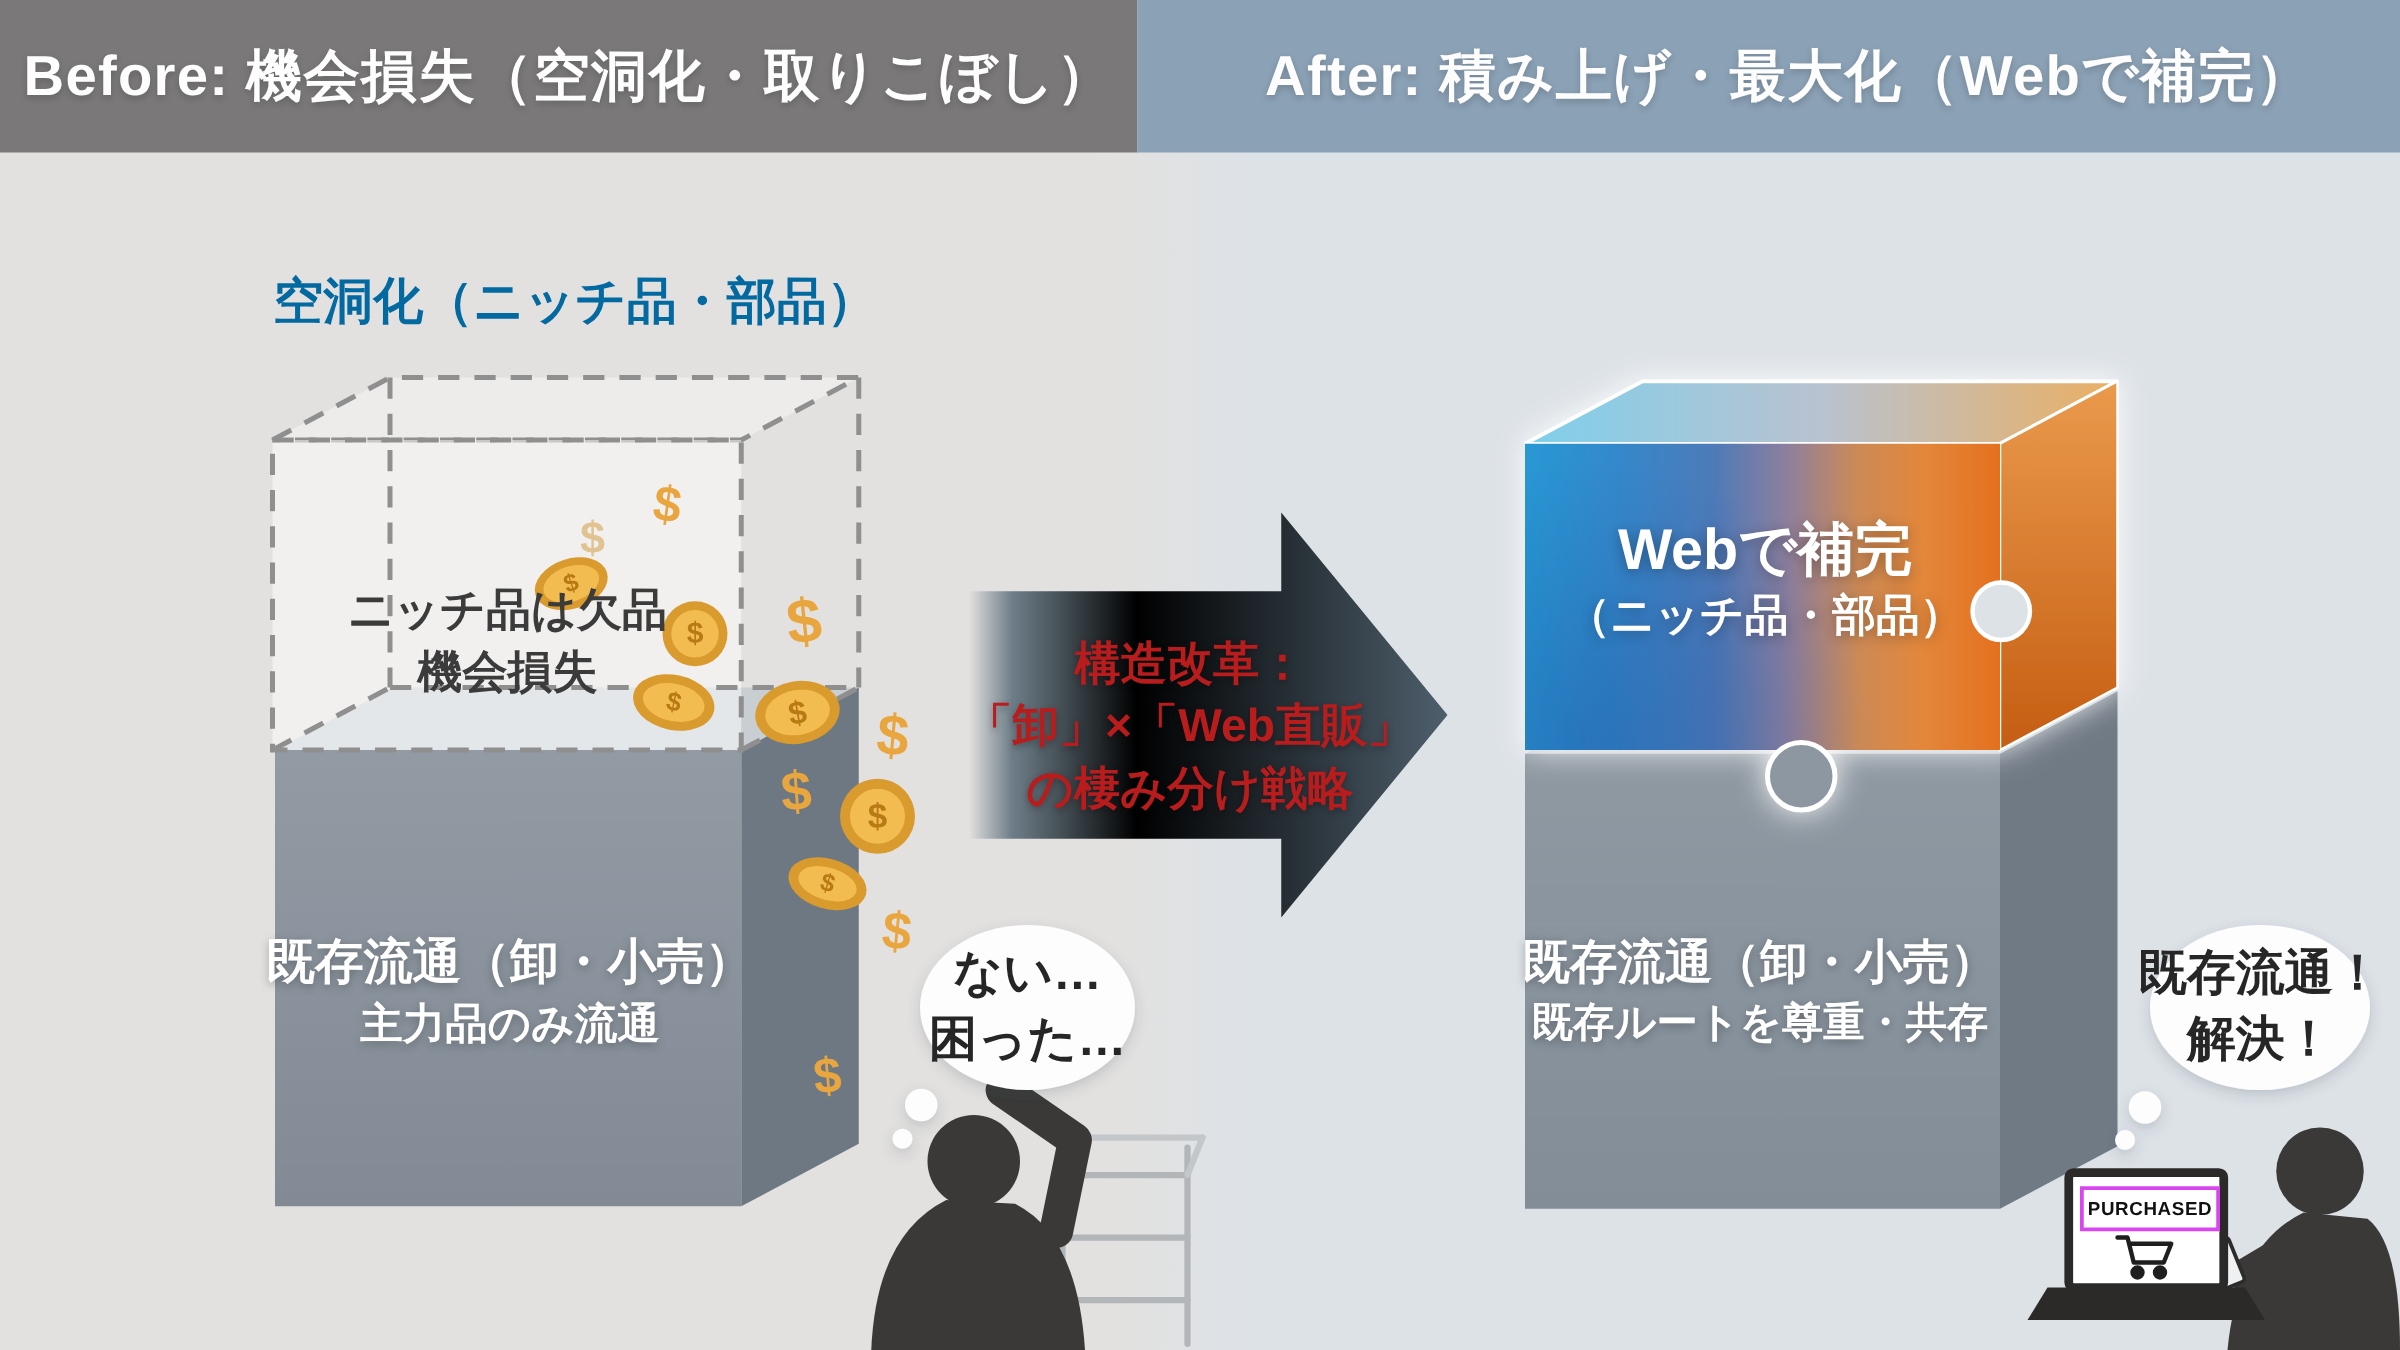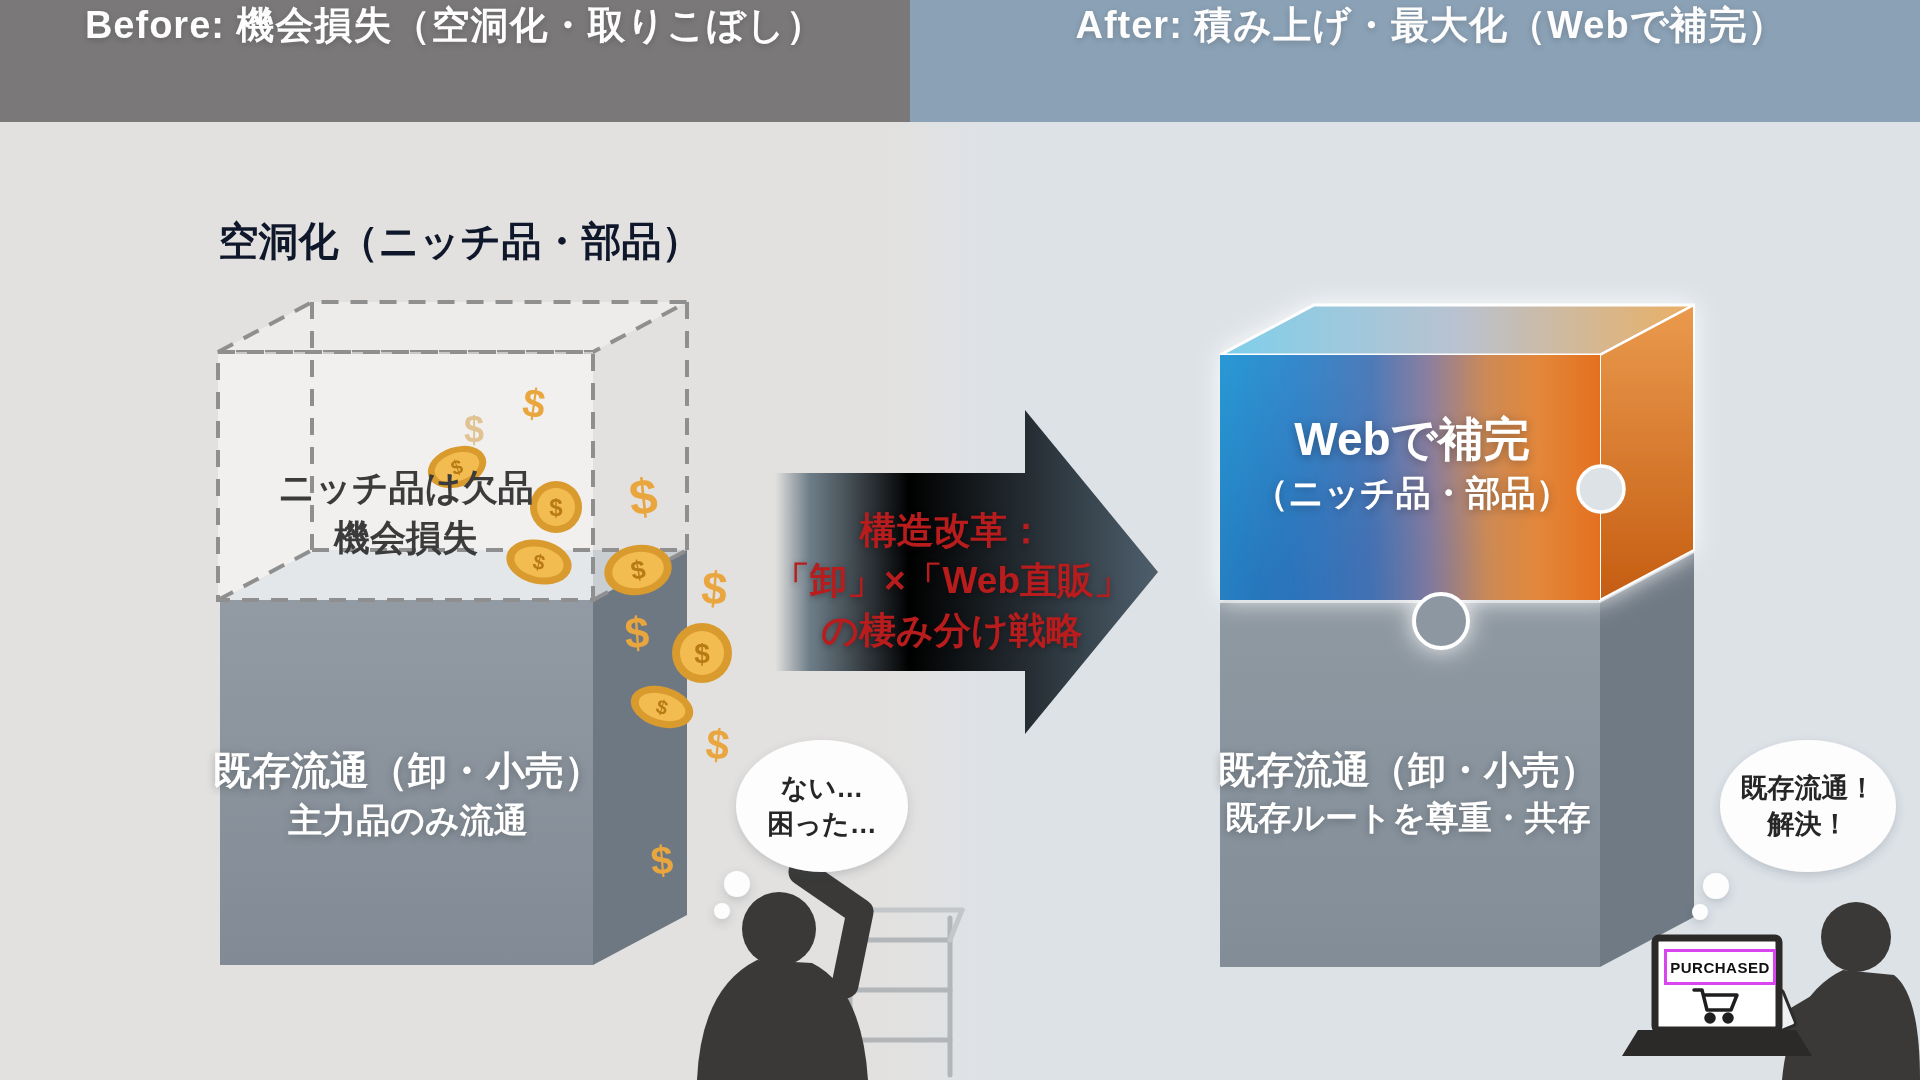--- a/index.html
+++ b/index.html
@@ -2,42 +2,42 @@
 <html><head>
 <meta charset="utf-8">
 <style>
   html,body{margin:0;padding:0;background:#ccc;}
   .stage{position:relative;width:1920px;height:1080px;overflow:hidden;
          font-family:"Liberation Sans","DejaVu Sans",sans-serif;}
   .bg-left{position:absolute;left:0;top:0;width:960px;height:1080px;background:#e3e1df;}
   .bg-right{position:absolute;left:960px;top:0;width:960px;height:1080px;background:#dde2e7;}
   .bg-blend{position:absolute;left:880px;top:0;width:120px;height:1080px;
             background:linear-gradient(90deg,#e3e1df,#dde2e7);}
-  .hdr{position:absolute;top:0;height:122px;display:flex;justify-content:center;
-       color:#fdfdfd;font-weight:bold;font-size:38px;letter-spacing:1px;
+  .hdr{position:absolute;top:0;height:122px;display:flex;align-items:center;justify-content:center;
+       color:#fdfdfd;font-weight:bold;font-size:45px;letter-spacing:1px;
        text-shadow:0 2px 6px rgba(0,0,0,.18);}
   .hdr-before{left:0;width:910px;background:#7a7878;}
   .hdr-after{left:910px;width:1010px;background:#8ba1b5;padding-left:16px;}
   svg.scene{position:absolute;left:0;top:0;width:1920px;height:1080px;}
   .txt{position:absolute;transform:translate(-50%,-50%);text-align:center;font-weight:bold;
        white-space:nowrap;z-index:5;}
-  .hollow-label{left:460px;top:241px;font-size:40px;color:#0f172a;}
+  .hollow-label{left:460px;top:241px;font-size:40px;color:#0369a1;}
   .hollow-text{left:406px;top:467px;font-size:36px;color:#3b3b3b;line-height:1.4;margin-top:46px;}
   .left-box-text{left:408px;top:794px;color:#ffffff;text-shadow:0 2px 8px rgba(0,0,0,.28);line-height:1.35;}
   .left-box-text .l1{display:block;font-size:39px;}
   .left-box-text .l2{display:block;font-size:34px;}
   .arrow-text{left:952px;top:581px;font-size:37px;color:#b91c1c;line-height:1.35;
               text-shadow:0 2px 6px rgba(0,0,0,.3);}
   .web-text{left:1412px;top:463px;color:#ffffff;text-shadow:0 2px 10px rgba(0,0,0,.3);line-height:1.3;}
   .web-text .l1{display:block;font-size:46px;}
   .web-text .l2{display:block;font-size:35px;}
   .right-box-text{left:1408px;top:793px;color:#ffffff;text-shadow:0 2px 8px rgba(0,0,0,.28);line-height:1.35;}
   .right-box-text .l1{display:block;font-size:38px;}
   .right-box-text .l2{display:block;font-size:33px;}
-  .bubble-txt{font-size:27px;color:#262626;line-height:1.35;}
+  .bubble-txt{font-size:39px;color:#262626;line-height:1.35;}
   .bubble-left-text{left:822px;top:806px;}
   .bubble-right-text{left:1808px;top:806px;}
   .purchased-box{position:absolute;left:1664px;top:949px;width:106px;height:30px;background:#ffffff;
                  border:3px solid #d946ef;display:flex;align-items:center;justify-content:center;
                  font-size:15px;font-weight:bold;letter-spacing:.5px;color:#111;z-index:6;}
 </style>
 </head>
 <body>
 
 <div class="stage">

